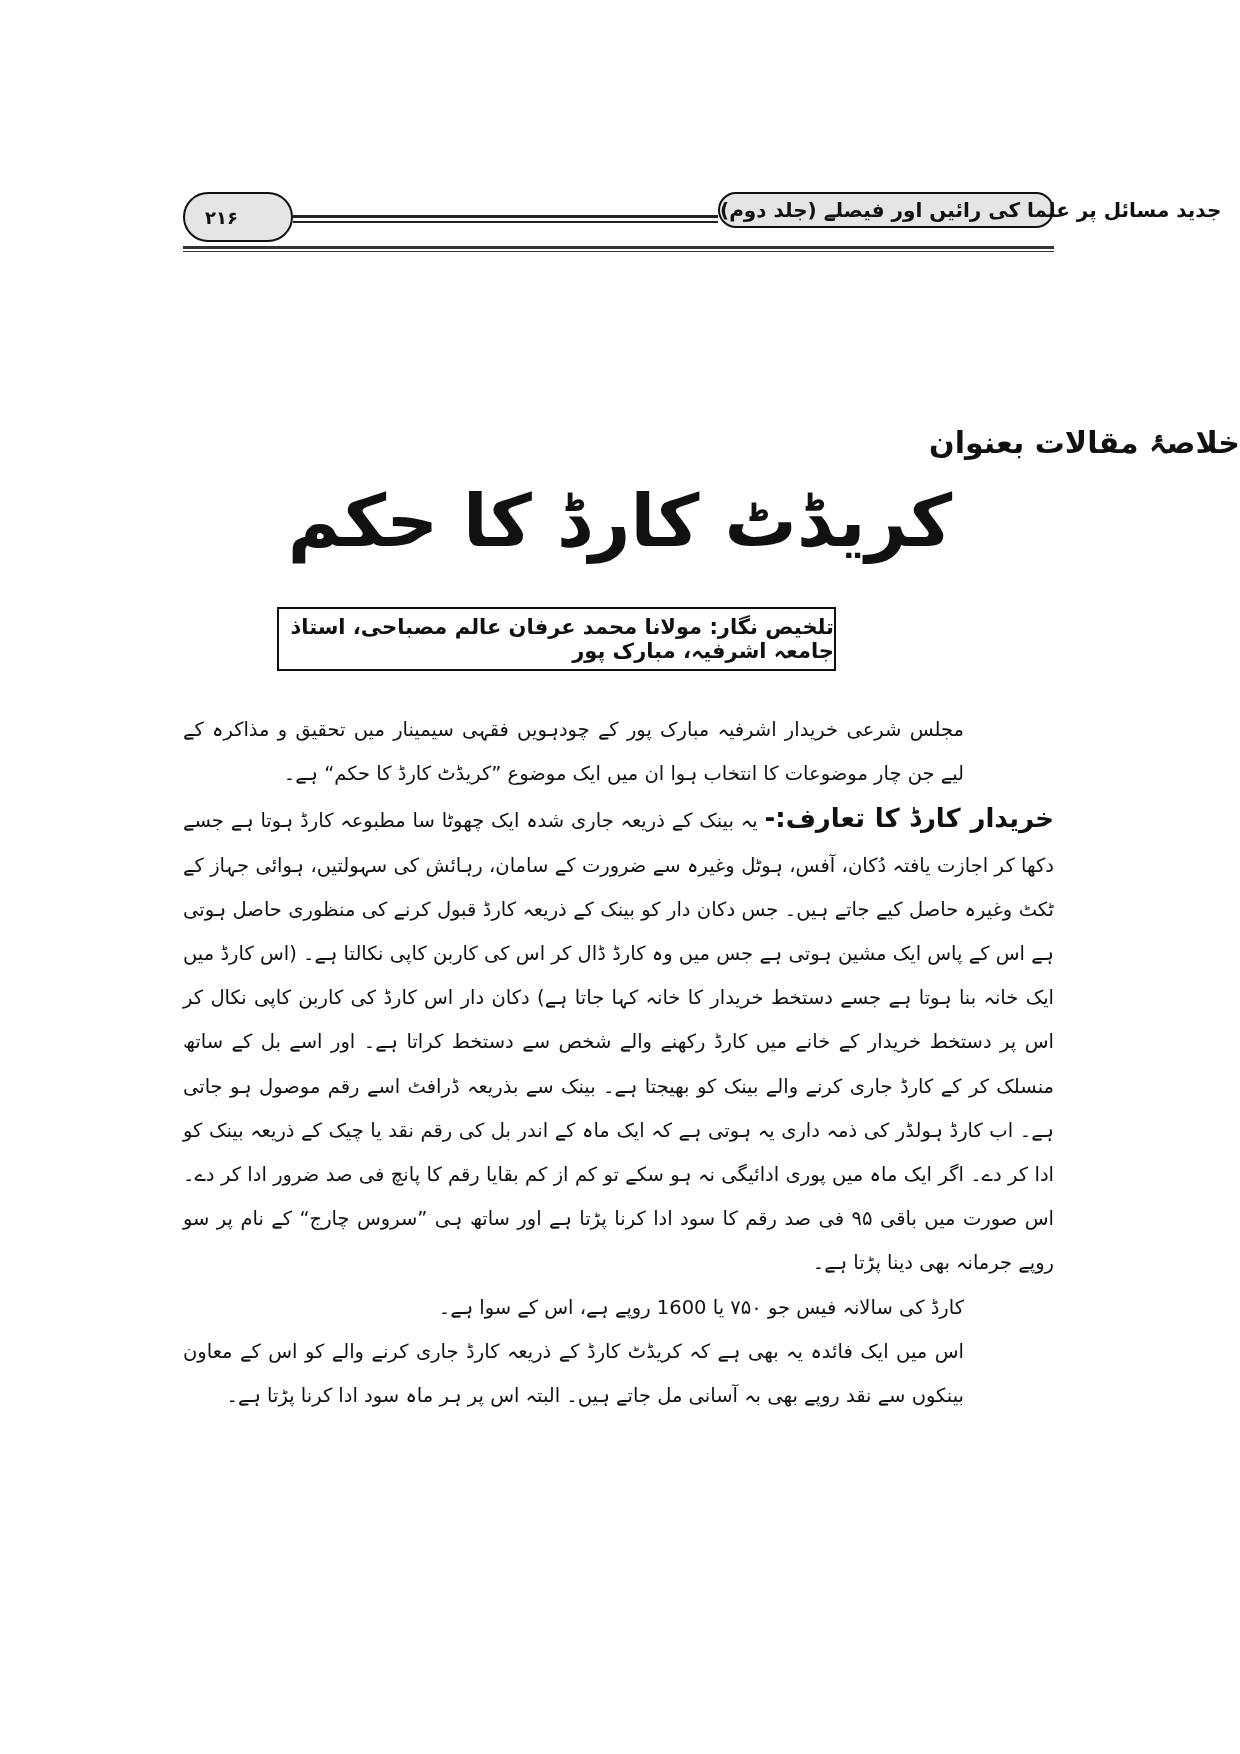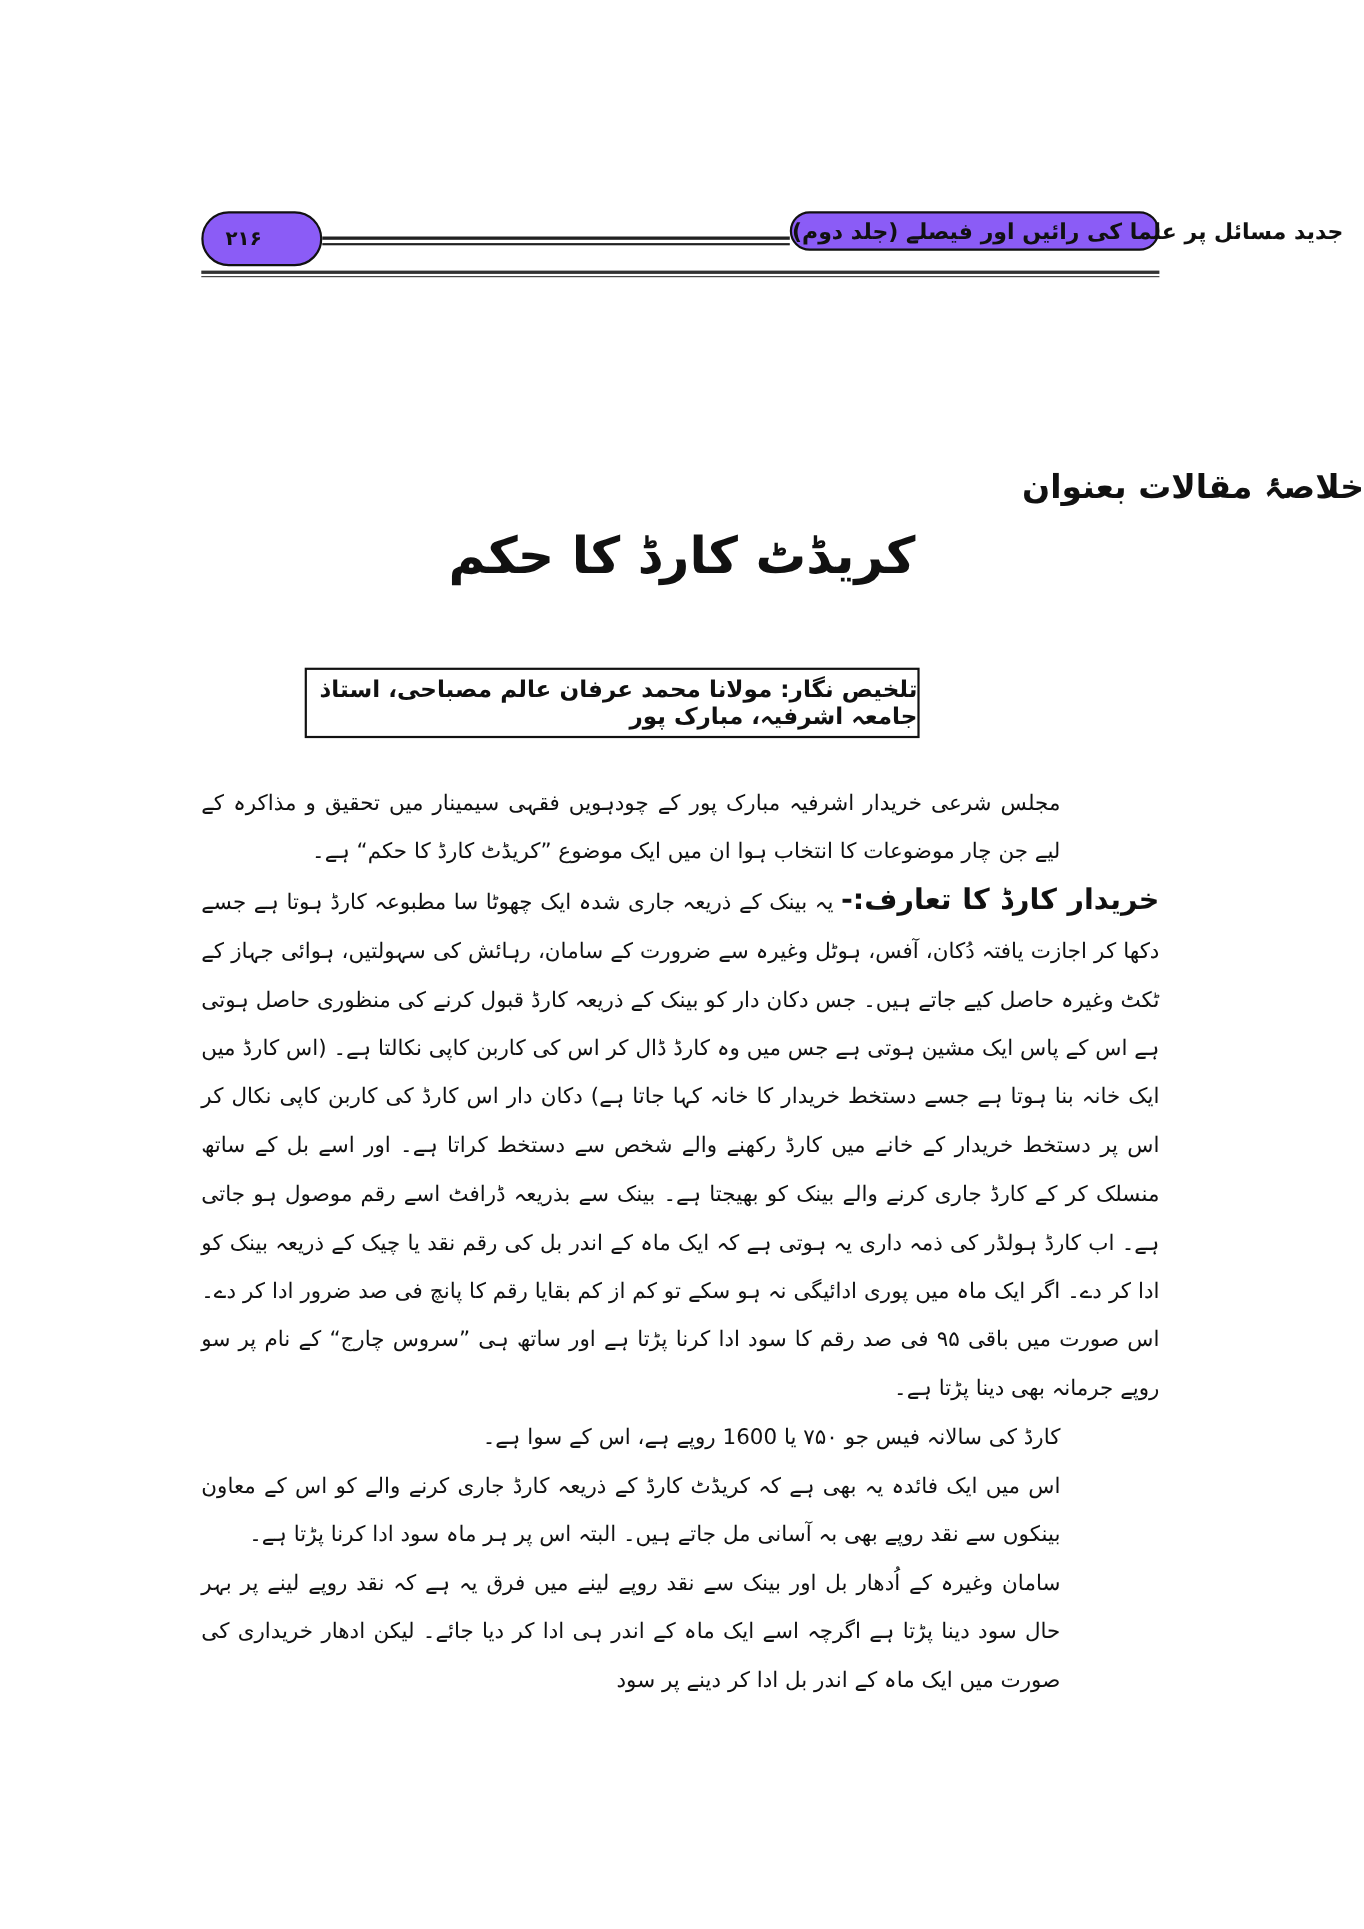--- a/index.html
+++ b/index.html
@@ -1,31 +1,31 @@
 <!DOCTYPE html>
 <html><head>
   <meta charset="utf-8">
   <style>
     html, body { margin: 0; padding: 0; background: #ffffff; }
     body { width: 1240px; height: 1754px; position: relative; overflow: hidden; color: #111; font-family: "DejaVu Sans", sans-serif; }
 
     
-    .hdr-pill { position: absolute; border: 2.5px solid #111; border-radius: 26px; background: #8b5cf6; box-sizing: border-box; display: flex; align-items: center; }
+    .hdr-pill { position: absolute; border: 2.5px solid #111; border-radius: 26px; background: #e5e5e5; box-sizing: border-box; display: flex; align-items: center; }
     .hdr-page { left: 183px; top: 192px; width: 110px; height: 50px; justify-content: flex-start; padding-left: 20px; font-size: 18px; font-weight: bold; }
     .hdr-title { left: 718px; top: 192px; width: 336px; height: 36px; justify-content: flex-end; padding-right: 12px; font-size: 20px; font-weight: bold; direction: rtl; white-space: nowrap; }
     .hdr-link { position: absolute; left: 293px; width: 425px; height: 0; border-top: 3px solid #222; }
     .hdr-link.a { top: 215px; }
     .hdr-link.b { top: 221px; border-top-width: 2px; }
     .hdr-rule { position: absolute; left: 183px; width: 871px; height: 0; border-top: 3px solid #333; }
     .hdr-rule.a { top: 246px; }
     .hdr-rule.b { top: 251px; border-top-width: 1.5px; }
 
     
     .kicker { position: absolute; left: 0; width: 1240px; top: 425px; direction: rtl; font-size: 30px; font-weight: bold; }
-    .main-title { position: absolute; left: 0; width: 1240px; top: 478px; text-align: center; direction: rtl; font-size: 46px; font-weight: bold; line-height: 1.2; }
+    .main-title { position: absolute; left: 0; width: 1240px; top: 478px; text-align: center; direction: rtl; font-size: 72px; font-weight: bold; line-height: 1.2; }
 
     
     .author-box { position: absolute; left: 277px; top: 607px; width: 559px; height: 64px; border: 2.5px solid #111; box-sizing: border-box; display: flex; align-items: center; justify-content: center; direction: rtl; font-size: 21px; font-weight: bold; }
 
     
     .body-text { position: absolute; left: 183px; top: 708px; width: 871px; direction: rtl; text-align: justify; text-align-last: right; font-size: 19.5px; line-height: 44.2px; font-family: "DejaVu Sans", sans-serif; }
     .body-text p { margin: 0; }
     .body-text .indent { padding-right: 90px; }
     .lead { font-weight: bold; font-size: 26px; }
   </style>
@@ -51,14 +51,13 @@
 </div>
 
 <div class="body-text">
   <p class="indent">مجلس شرعی خریدار اشرفیہ مبارک پور کے چودہویں فقہی سیمینار میں تحقیق و مذاکرہ کے لیے جن چار موضوعات کا انتخاب ہوا ان میں ایک موضوع ”کریڈٹ کارڈ کا حکم“ ہے۔</p>
   <p>
     <span class="lead">خریدار کارڈ کا تعارف:-</span>
     <span>یہ بینک کے ذریعہ جاری شدہ ایک چھوٹا سا مطبوعہ کارڈ ہوتا ہے جسے دکھا کر اجازت یافتہ دُکان، آفس، ہوٹل وغیرہ سے ضرورت کے سامان، رہائش کی سہولتیں، ہوائی جہاز کے ٹکٹ وغیرہ حاصل کیے جاتے ہیں۔ جس دکان دار کو بینک کے ذریعہ کارڈ قبول کرنے کی منظوری حاصل ہوتی ہے اس کے پاس ایک مشین ہوتی ہے جس میں وہ کارڈ ڈال کر اس کی کاربن کاپی نکالتا ہے۔ (اس کارڈ میں ایک خانہ بنا ہوتا ہے جسے دستخط خریدار کا خانہ کہا جاتا ہے) دکان دار اس کارڈ کی کاربن کاپی نکال کر اس پر دستخط خریدار کے خانے میں کارڈ رکھنے والے شخص سے دستخط کراتا ہے۔ اور اسے بل کے ساتھ منسلک کر کے کارڈ جاری کرنے والے بینک کو بھیجتا ہے۔ بینک سے بذریعہ ڈرافٹ اسے رقم موصول ہو جاتی ہے۔ اب کارڈ ہولڈر کی ذمہ داری یہ ہوتی ہے کہ ایک ماہ کے اندر بل کی رقم نقد یا چیک کے ذریعہ بینک کو ادا کر دے۔ اگر ایک ماہ میں پوری ادائیگی نہ ہو سکے تو کم از کم بقایا رقم کا پانچ فی صد ضرور ادا کر دے۔ اس صورت میں باقی ۹۵ فی صد رقم کا سود ادا کرنا پڑتا ہے اور ساتھ ہی ”سروس چارج“ کے نام پر سو روپے جرمانہ بھی دینا پڑتا ہے۔</span>
   </p>
   <p class="indent">کارڈ کی سالانہ فیس جو ۷۵۰ یا 1600 روپے ہے، اس کے سوا ہے۔</p>
   <p class="indent">اس میں ایک فائدہ یہ بھی ہے کہ کریڈٹ کارڈ کے ذریعہ کارڈ جاری کرنے والے کو اس کے معاون بینکوں سے نقد روپے بھی بہ آسانی مل جاتے ہیں۔ البتہ اس پر ہر ماہ سود ادا کرنا پڑتا ہے۔</p>
-  <p class="indent">سامان وغیرہ کے اُدھار بل اور بینک سے نقد روپے لینے میں فرق یہ ہے کہ نقد روپے لینے پر بہر حال سود دینا پڑتا ہے اگرچہ اسے ایک ماہ کے اندر ہی ادا کر دیا جائے۔ لیکن ادھار خریداری کی صورت میں ایک ماہ کے اندر بل ادا کر دینے پر سود</p>
 </div>
 
 </body></html>

